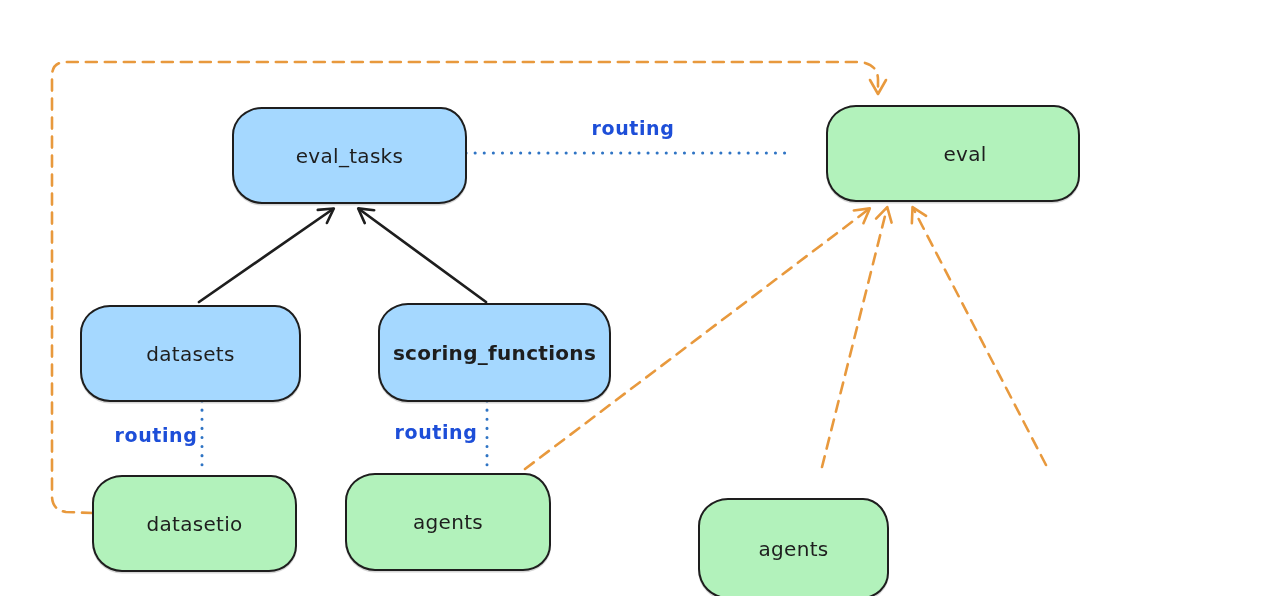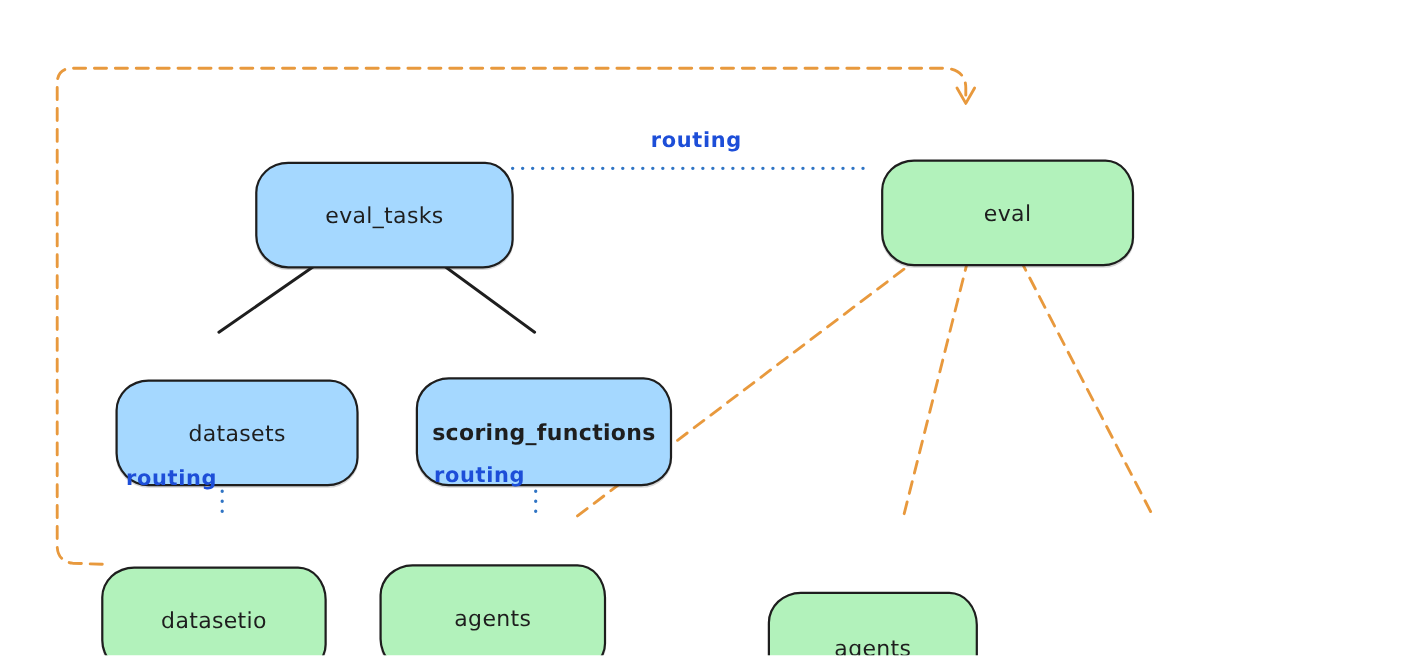--- a/index.html
+++ b/index.html
@@ -12,30 +12,29 @@
   }
   #edges { position:absolute; left:0; top:0; width:1280px; height:596px; z-index:1; }
   .node {
     position:absolute; z-index:2;
     display:flex; align-items:center; justify-content:center;
     border:2.6px solid #1e1e1e;
     color:#1e1e1e;
     font-size:20px;
     letter-spacing:0.3px;
     box-shadow:0 1.5px 0 rgba(30,30,30,0.18);
-    margin-top:40px;
   }
   .api      { background:#a5d8ff; }
   .provider { background:#b2f2bb; }
   
   .node { border-radius:30px 26px 28px 30px / 28px 30px 26px 30px; }
 
   #node-eval-tasks        { left:232px; top:107px; width:231px; height:93px; }
-  #node-eval              { left:801px; top:105px; width:226px; height:93px; }
-  #node-datasets          { left:105px;  top:305px; width:217px; height:93px; }
+  #node-eval              { left:826px; top:105px; width:226px; height:93px;padding-left:24px; }
+  #node-datasets          { left:80px;  top:305px; width:217px; height:93px; }
   #node-scoring-functions { left:378px; top:303px; width:229px; height:95px;font-weight:bold; }
   #node-datasetio         { left:92px;  top:475px; width:201px; height:93px; }
   #node-scoring           { left:345px; top:473px; width:202px; height:94px; }
   #node-agents            { left:698px; top:498px; width:187px; height:97px; }
   #node-inference         { left:953px; top:468px; width:185px; height:94px; }
 
   .edge-label {
     position:absolute; z-index:3;
     width:130px;
     text-align:center;

